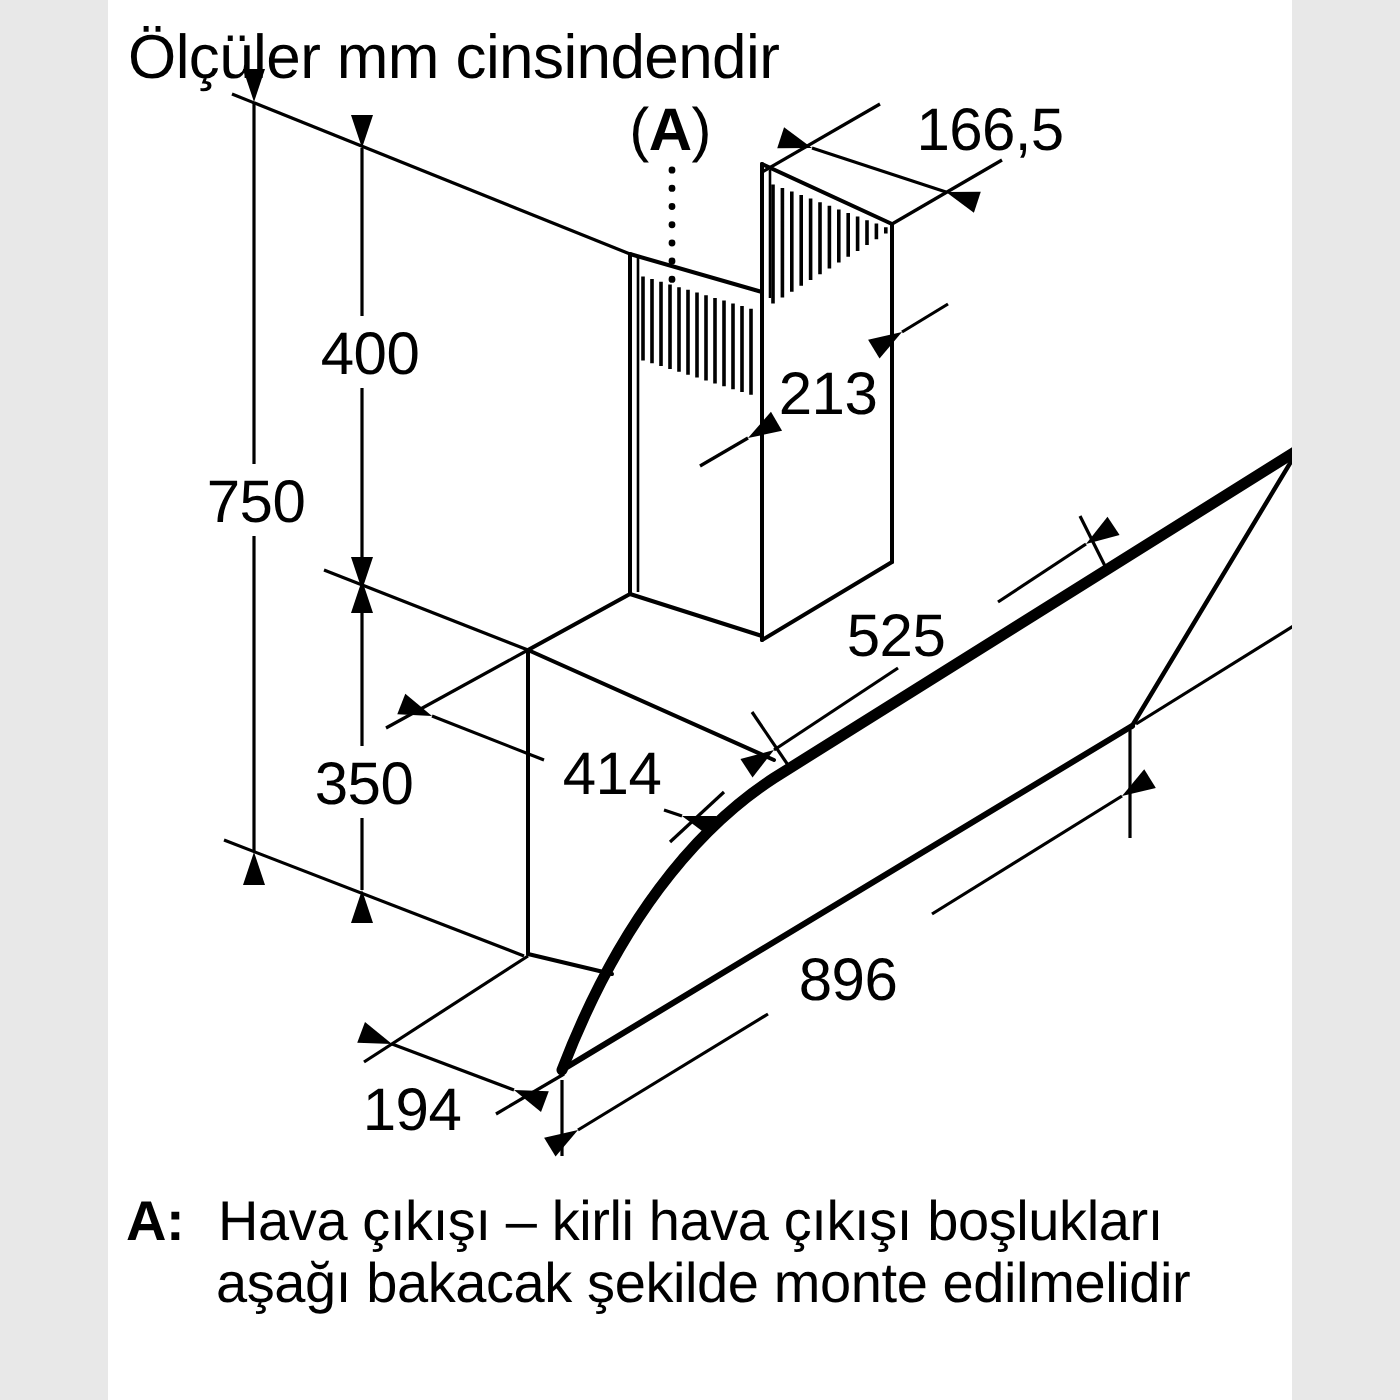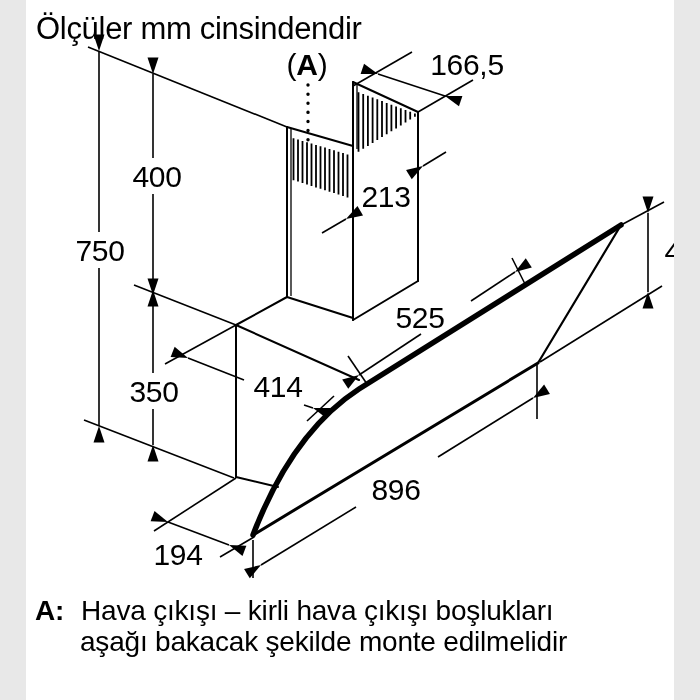--- a/index.html
+++ b/index.html
@@ -1,18 +1,18 @@
 <!DOCTYPE html>
 <html style="--ink: #000000; --bg: #ffffff;"><head>
 <meta charset="utf-8">
 <style>
   :root{ --ink:#000000; --bg:#ffffff; }
   html,body{margin:0;padding:0;background:#e8e8e8;}
   .canvas{
-    position:relative;width:648px;height:700px;background:var(--bg);
+    position:relative;width:592px;height:700px;background:var(--bg);
     font-family:"Liberation Sans", sans-serif; overflow:hidden; margin:0 auto;
   }
   svg{display:block;width:700px;height:700px;}
   .obj{stroke:var(--ink);stroke-width:2;fill:none;stroke-linecap:round;stroke-linejoin:round;}
   .obj-thin{stroke:var(--ink);stroke-width:1.3;fill:none;}
   .dim{stroke:var(--ink);stroke-width:1.6;fill:none;}
   .hatch{stroke:var(--ink);stroke-width:1.8;fill:none;}
   .glass-main{stroke:var(--ink);stroke-width:5.5;fill:none;stroke-linecap:round;stroke-linejoin:round;}
   .glass-bottom{stroke:var(--ink);stroke-width:3;fill:none;stroke-linecap:round;}
   .glass-right{stroke:var(--ink);stroke-width:2.2;fill:none;stroke-linecap:round;}

